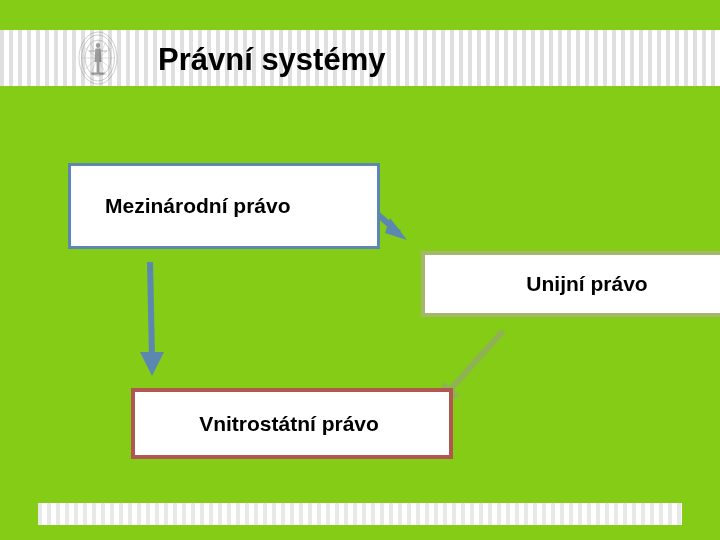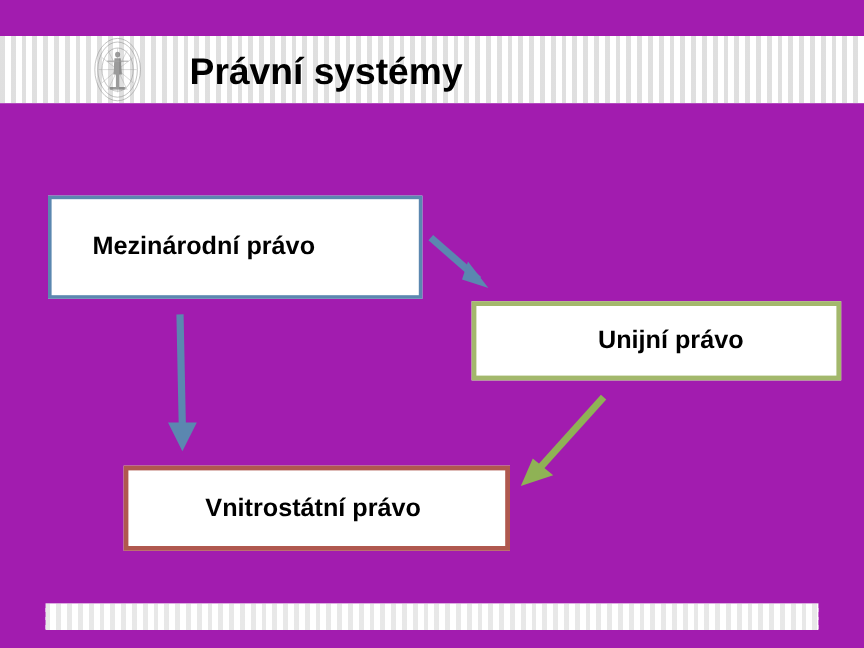--- a/index.html
+++ b/index.html
@@ -13,21 +13,21 @@
     font-family: "Liberation Sans", sans-serif;
     overflow: hidden;
     position: relative;
   }
 
   #slide {
     position: absolute;
     left: 0; top: 0;
     width: 720px;
     height: 540px;
-    background: #a21caf;
+    background: #84cc16;
   }
 
   
   .header-band {
     position: absolute;
     left: 0;
     top: 30px;
     width: 720px;
     height: 56px;
     background-color: #ffffff;
@@ -94,20 +94,21 @@
   .node {
     position: absolute;
     box-sizing: border-box;
     background: #ffffff;
     display: flex;
     align-items: center;
     font-size: 21px;
     font-weight: bold;
     color: #000000;
     white-space: nowrap;
+    margin-left: 28px;
   }
 
   #node-international {
     left: 40px;
     top: 163px;
     width: 312px;
     height: 86px;
     border: 3px solid #5B87B0;
     justify-content: flex-start;
     padding-left: 34px;

